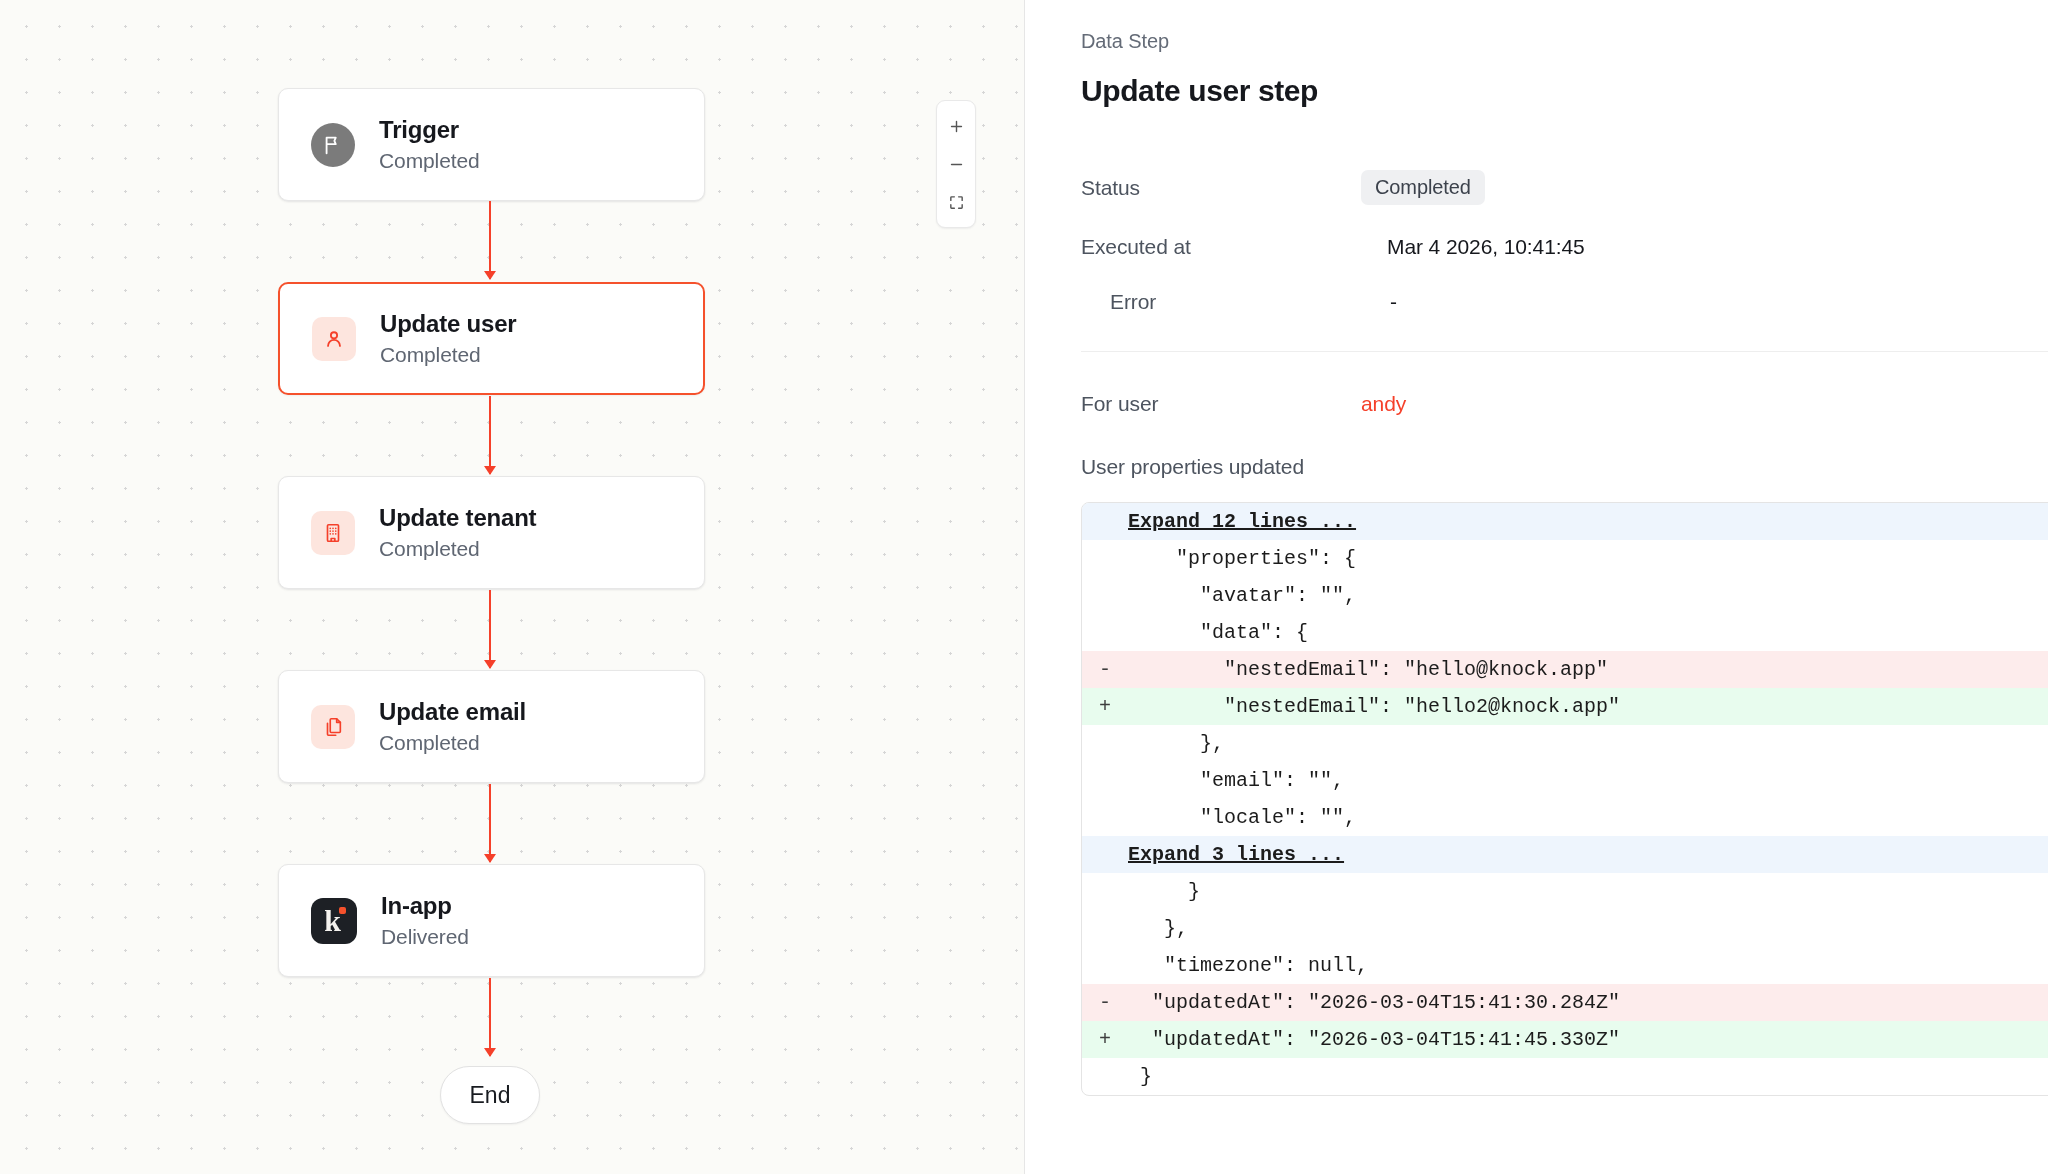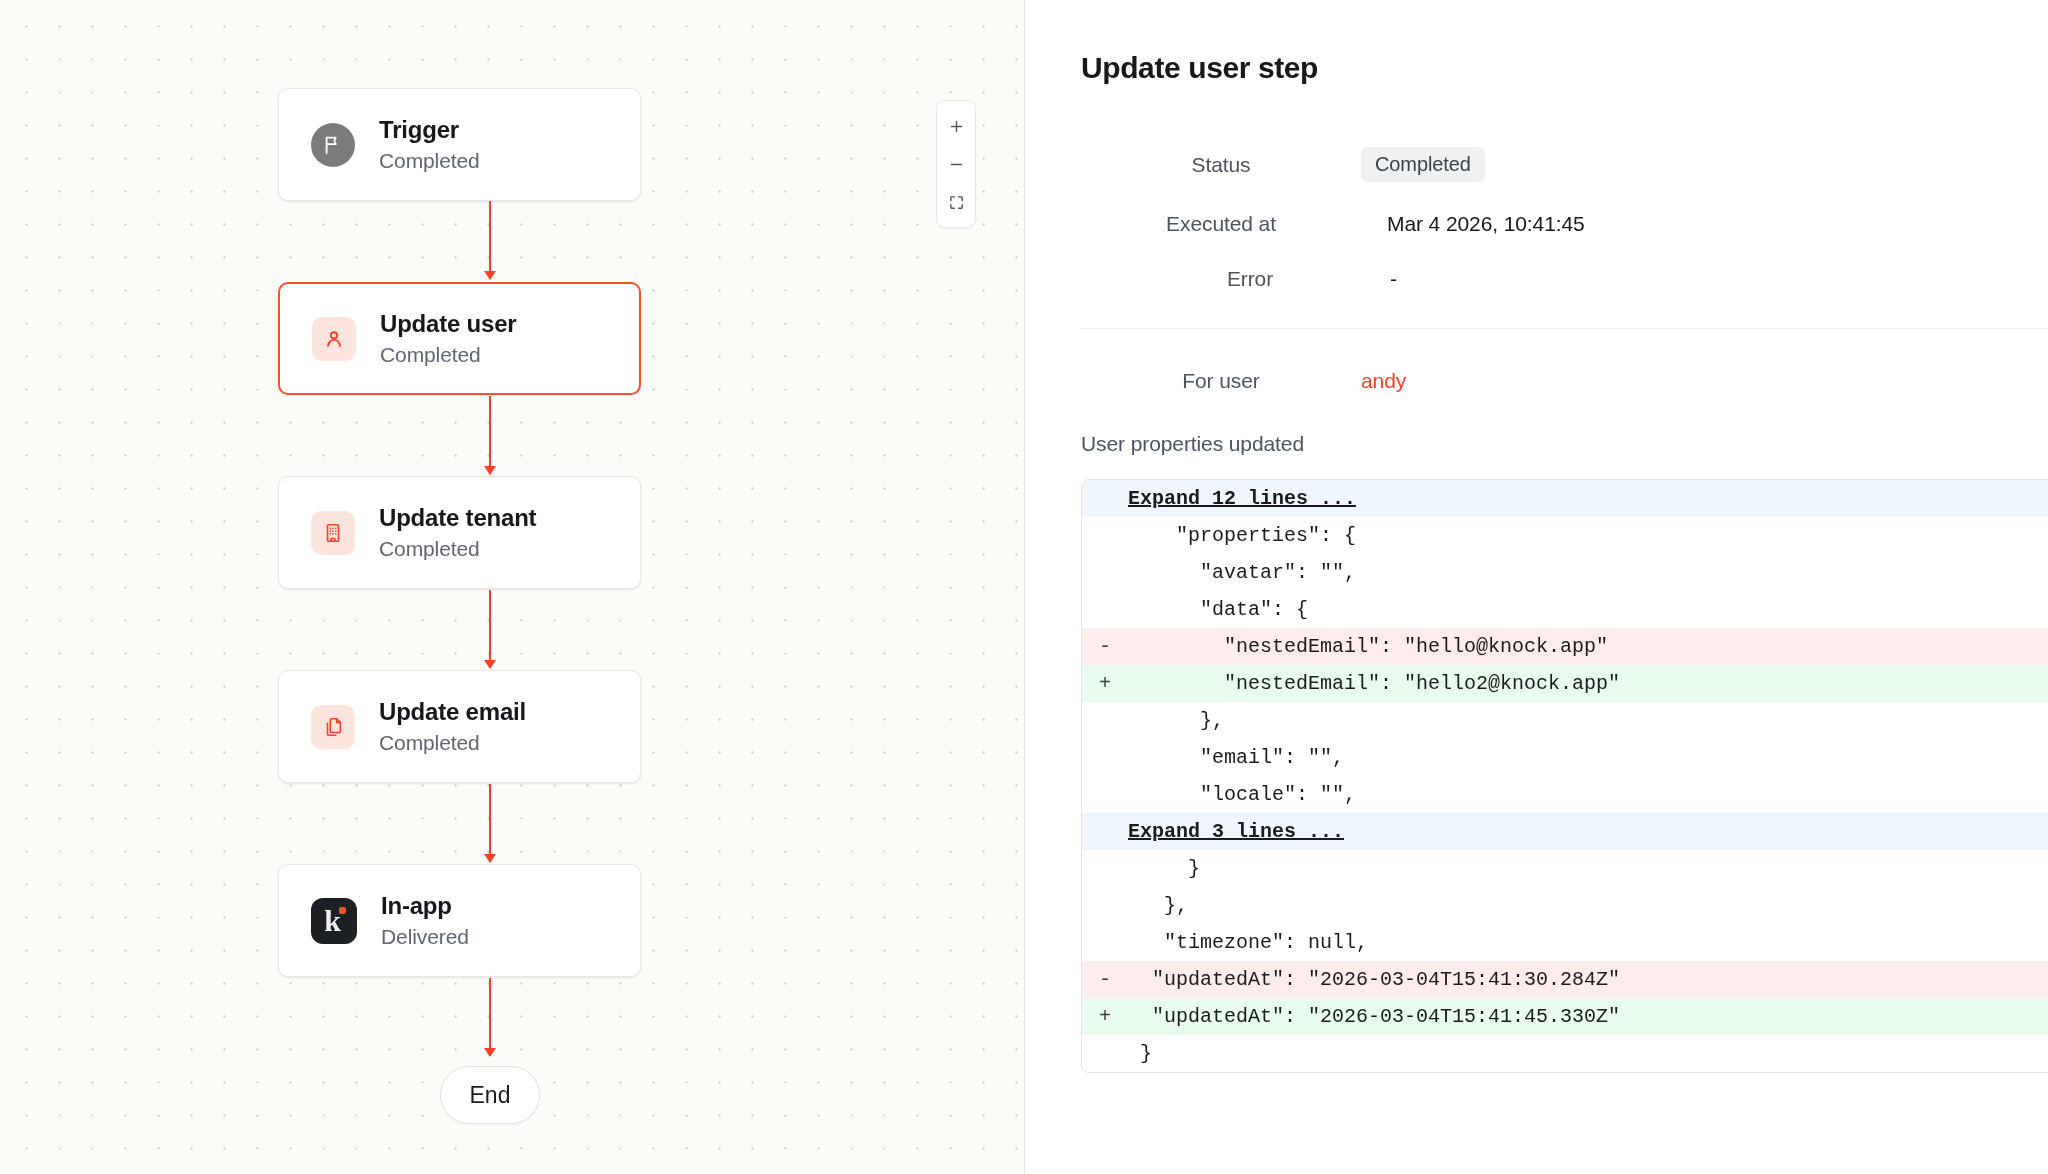--- a/index.html
+++ b/index.html
@@ -18,21 +18,21 @@
     width: 1025px; height: 1174px;
     background-color: #fbfbf8;
     background-image: radial-gradient(circle, #d6d6d6 1.3px, transparent 1.4px);
     background-size: 33px 33px;
     background-position: 10px 10px;
     border-right: 1px solid #e6e6e6;
     flex: 0 0 1025px;
   }
   .node {
     position: absolute;
-    width: 363px; height: 113px;
+    width: 427px; height: 113px;
     background: #ffffff;
     border: 1px solid #e7e7e7;
     border-radius: 10px;
     box-shadow: 0 1px 2px rgba(16,24,40,.05), 0 1px 3px rgba(16,24,40,.05);
     display: flex; align-items: center;
     padding-left: 32px;
     gap: 24px;
     cursor: pointer;
   }
   .node.selected {
@@ -114,21 +114,21 @@
     flex: 1 1 auto;
     height: 1174px;
     background: #fff;
     padding: 30px 0 0 56px;
     overflow: hidden;
   }
   .eyebrow { font-size: 20px; color: #646b77; letter-spacing: -.1px; }
   .panel-title { font-size: 30px; font-weight: 700; color: #16181d; margin-top: 21px; letter-spacing: -.4px; }
 
   .meta-list { margin-top: 56px; }
-  .meta-row { display: flex; align-items: center; min-height: 47px; text-align: center; }
+  .meta-row { display: flex; align-items: center; min-height: 47px; }
   .meta-label { width: 280px; flex: 0 0 280px; font-size: 21px; color: #4d545f; letter-spacing: -.1px; }
   .meta-value { font-size: 21px; color: #16181d; letter-spacing: -.1px; }
   .badge {
     display: inline-block;
     background: #eff0f2; color: #3c424c;
     font-size: 20px; padding: 6px 14px; border-radius: 7px;
     letter-spacing: -.1px;
   }
   .divider { height: 1px; background: #eeeeee; margin: 26px 0 0 0; width: 1390px; }
 
@@ -264,20 +264,21 @@
           <path d="M15 4h4a1 1 0 0 1 1 1v4"></path>
           <path d="M20 15v4a1 1 0 0 1-1 1h-4"></path>
           <path d="M9 20H5a1 1 0 0 1-1-1v-4"></path>
         </svg>
       </div>
     </div>
   </div>
 
   <div id="panel">
 
+    <div class="eyebrow">Data Step</div>
     <div class="panel-title">Update user step</div>
 
     <div class="meta-list">
       <div class="meta-row">
         <div class="meta-label">Status</div>
         <div class="badge">Completed</div>
       </div>
       <div class="meta-row" style="margin-top:12px;gap:26px;">
         <div class="meta-label">Executed at</div>
         <div class="meta-value">Mar 4 2026, 10:41:45</div>

